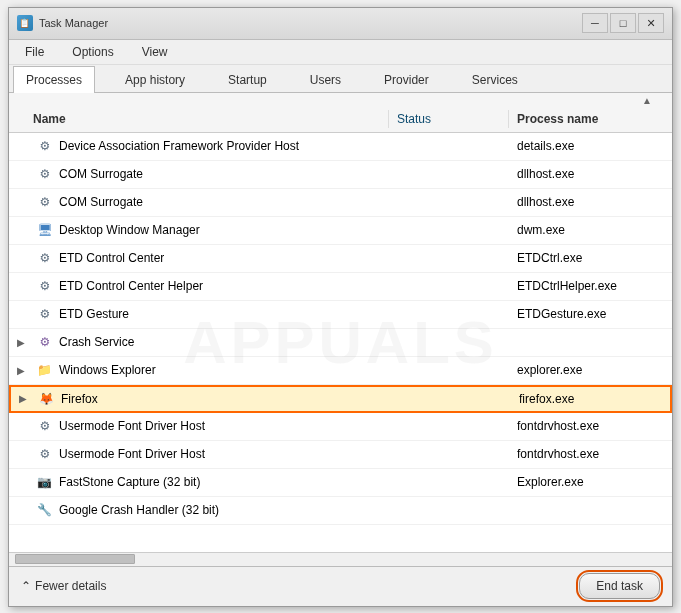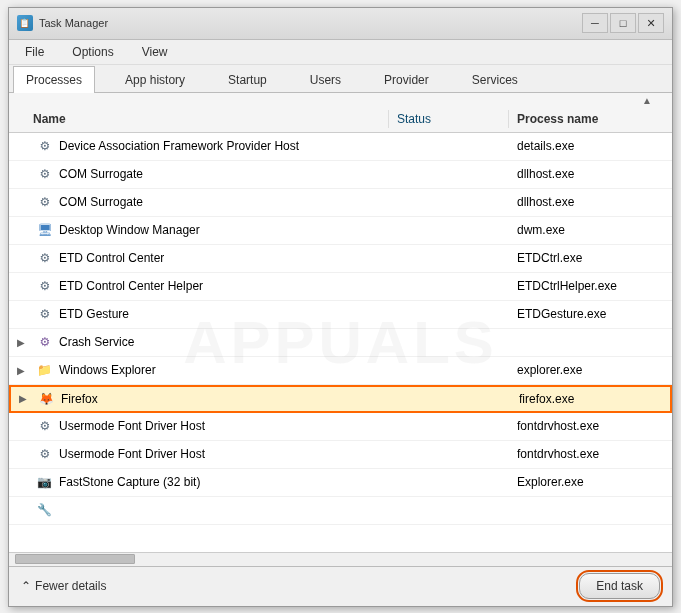--- a/index.html
+++ b/index.html
@@ -449,20 +449,21 @@
             <span class="row-label">FastStone Capture (32 bit)</span>
           </div>
           <div class="row-status"></div>
           <div class="row-process">Explorer.exe</div>
         </div>
 
         <div class="table-row">
           <div class="row-name">
             <span class="row-expand"></span>
             <span class="row-icon icon-gear">🔧</span>
+            <span class="row-label">Google Crash Handler (32 bit)</span>
           </div>
           <div class="row-status"></div>
         </div>
 
       </div>
     </div>
 
     <div class="scrollbar-h">
       <div class="scrollbar-h-thumb"></div>
     </div>

